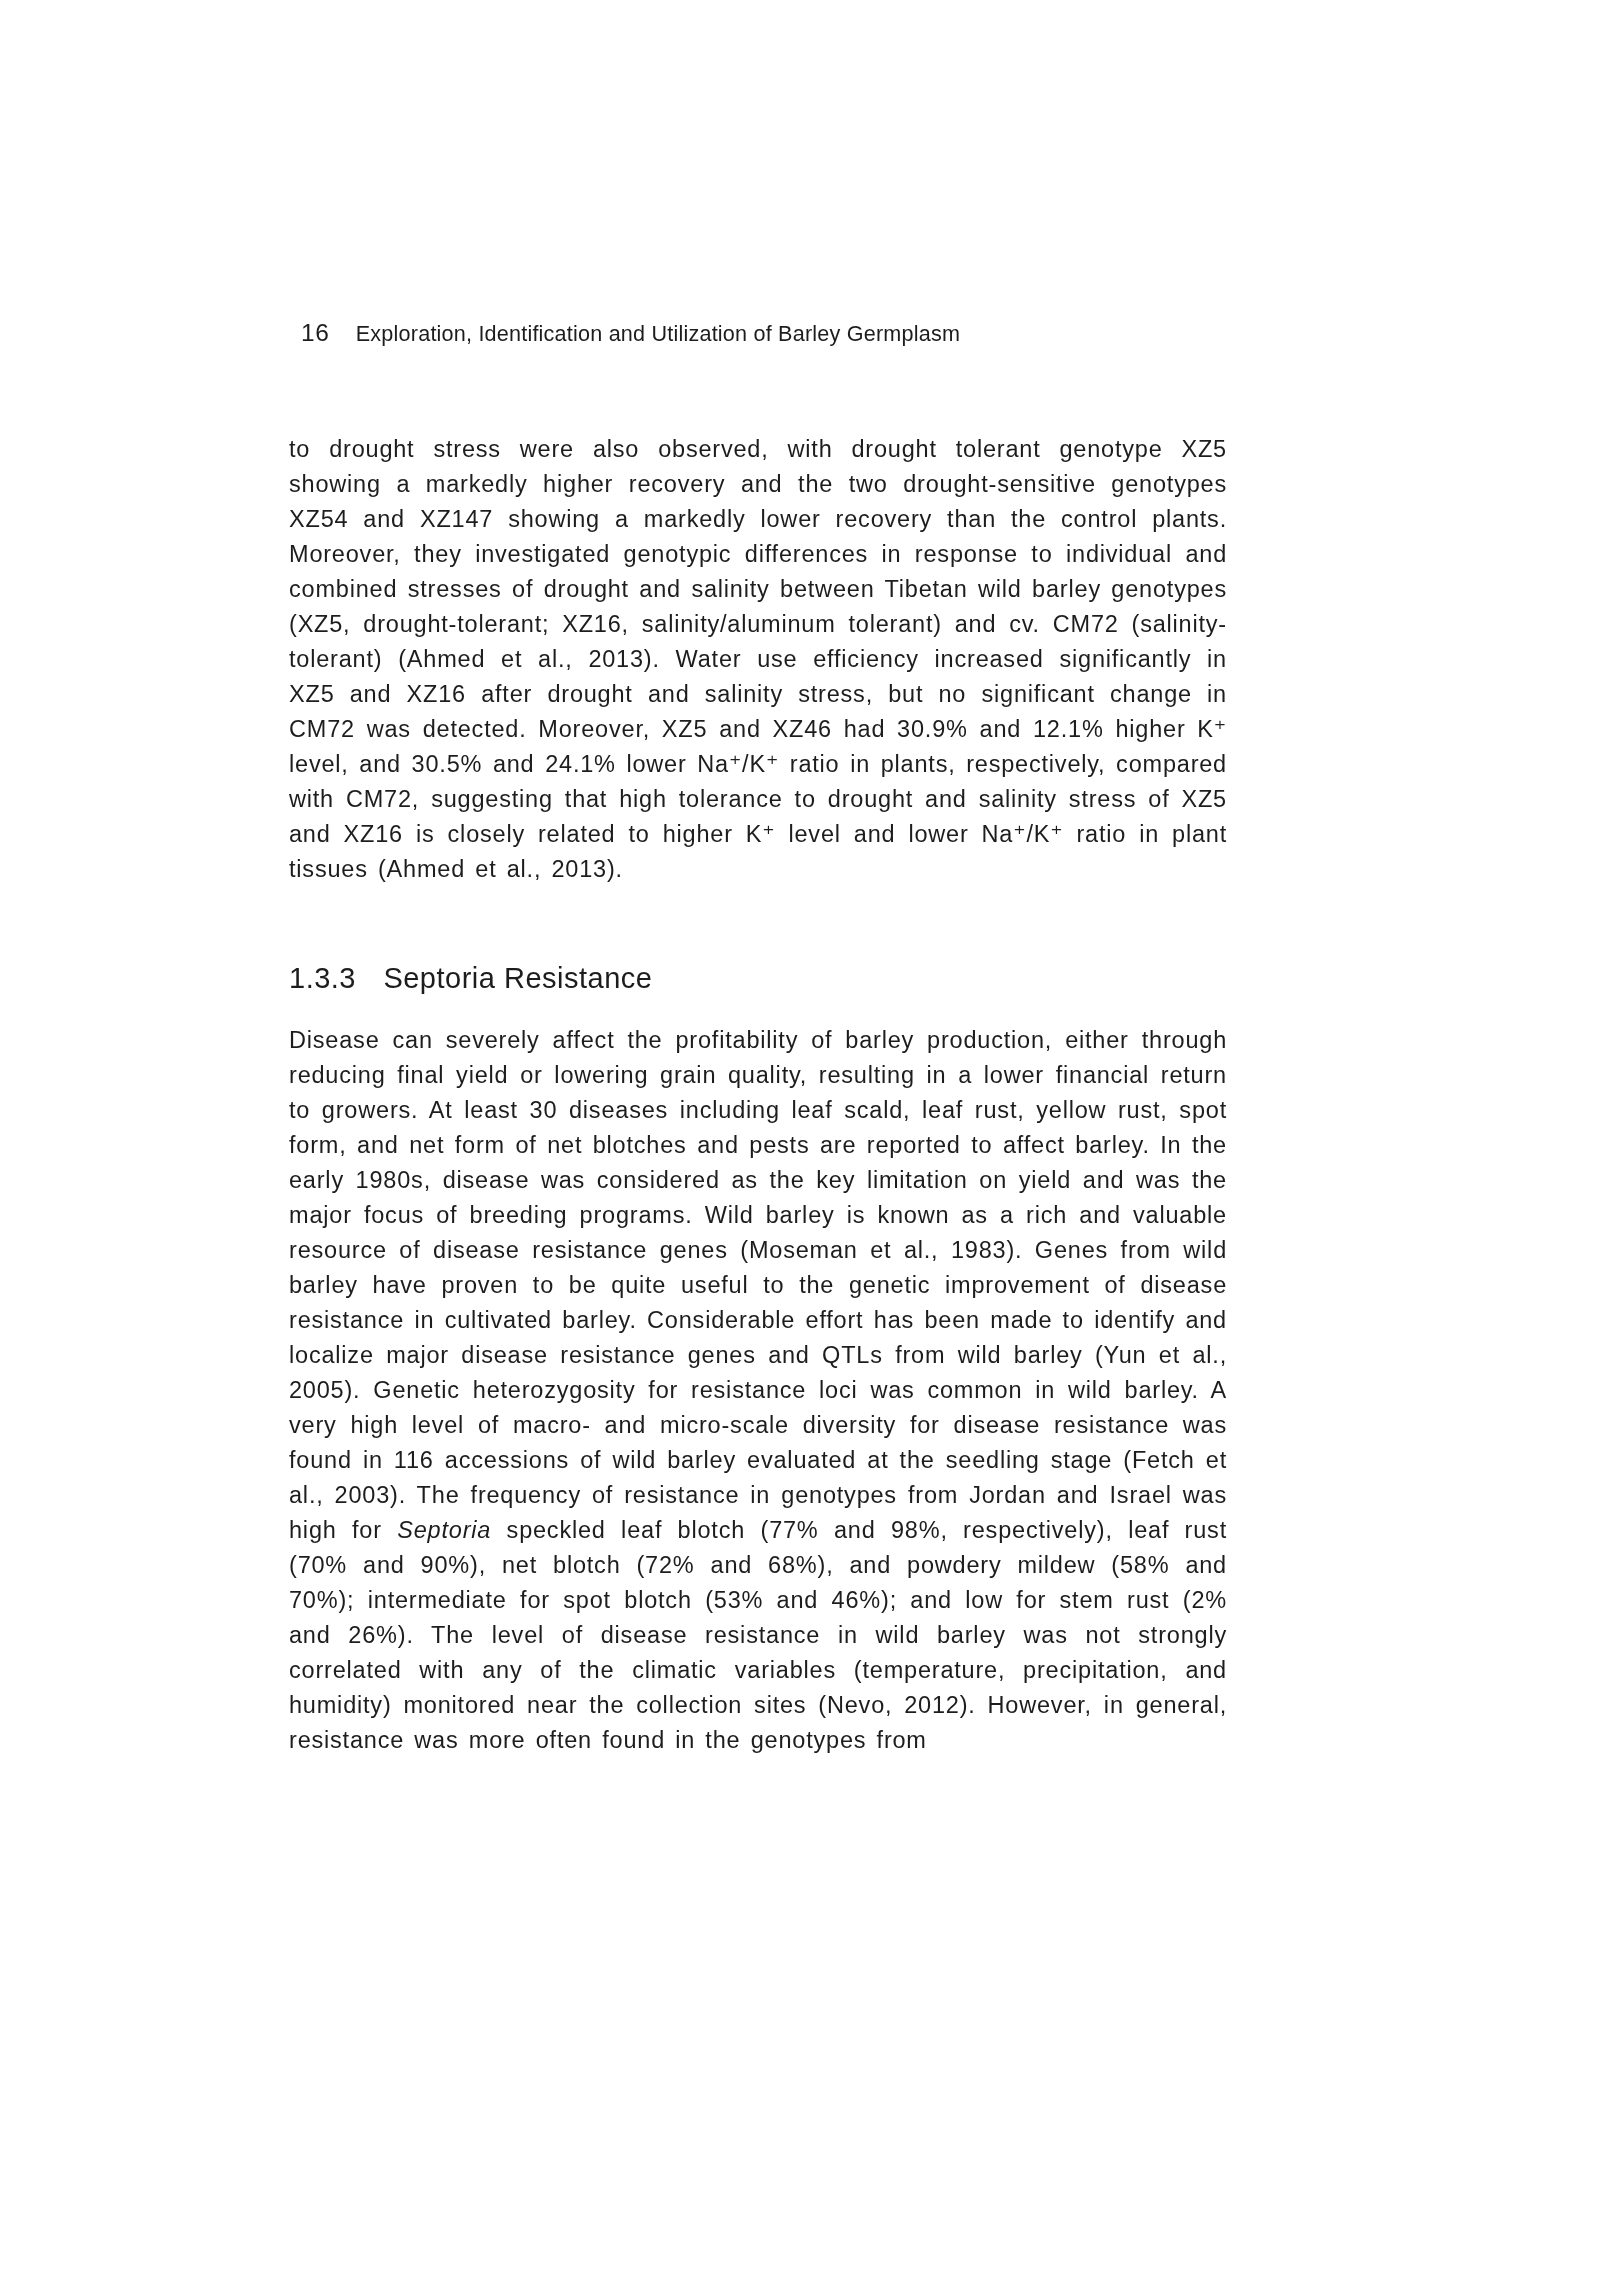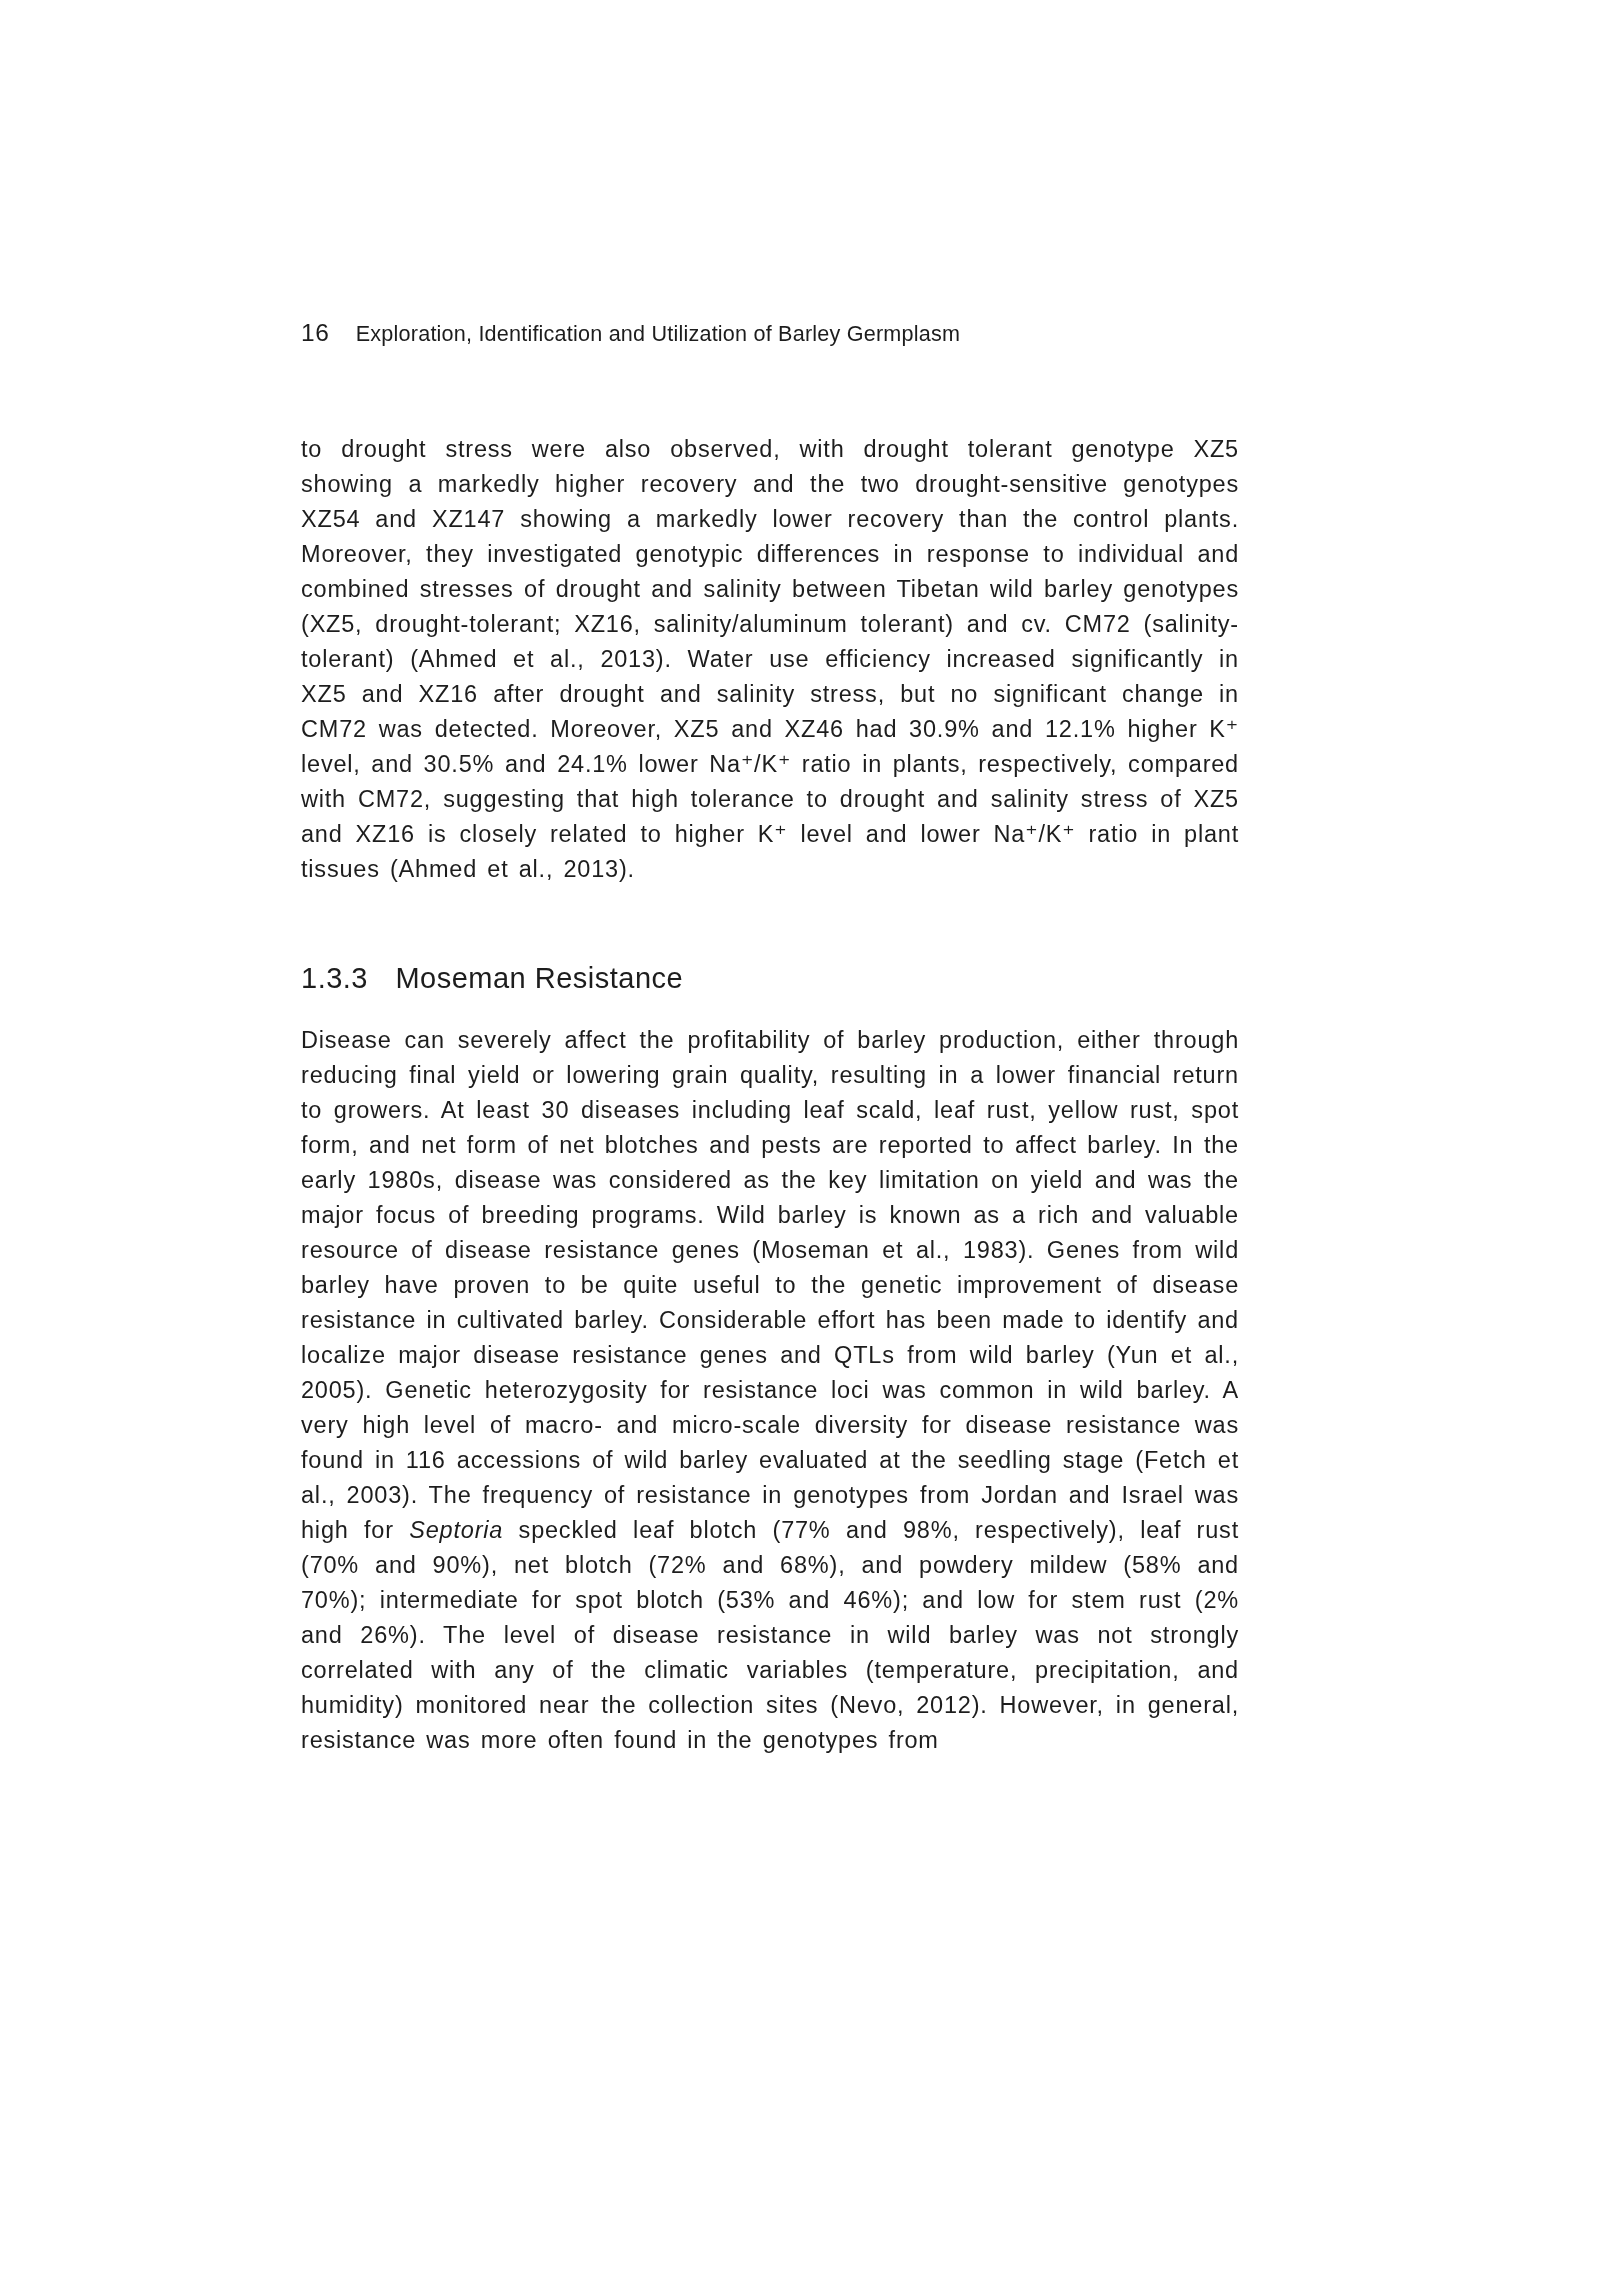--- a/index.html
+++ b/index.html
@@ -32,21 +32,21 @@
     vertical-align: baseline;
   }
   .running-title {
     display: inline-block;
     font-size: 21.6px;
     letter-spacing: 0.2px;
     vertical-align: baseline;
   }
   .content {
     position: absolute;
-    left: 301px;
+    left: 289px;
     top: 432px;
     width: 938px;
   }
   .body-para {
     margin: 0;
     font-size: 23.5px;
     line-height: 35px;
     text-align: justify;
     letter-spacing: 0.8px;
     word-spacing: 2.9px;
@@ -76,21 +76,21 @@
 
   <div class="running-head">
     <span class="page-num">16</span><span class="running-title">Exploration, Identification and Utilization of Barley Germplasm</span>
   </div>
 
   <div class="content">
 
     <p class="body-para">to drought stress were also observed, with drought tolerant genotype XZ5 showing a markedly higher recovery and the two drought-sensitive genotypes XZ54 and XZ147 showing a markedly lower recovery than the control plants. Moreover, they investigated genotypic differences in response to individual and combined stresses of drought and salinity between Tibetan wild barley genotypes (XZ5, drought-tolerant; XZ16, salinity/aluminum tolerant) and cv. CM72 (salinity-tolerant) (Ahmed et al., 2013). Water use efficiency increased significantly in XZ5 and XZ16 after drought and salinity stress, but no significant change in CM72 was detected. Moreover, XZ5 and XZ46 had 30.9% and 12.1% higher K⁺ level, and 30.5% and 24.1% lower Na⁺/K⁺ ratio in plants, respectively, compared with CM72, suggesting that high tolerance to drought and salinity stress of XZ5 and XZ16 is closely related to higher K⁺ level and lower Na⁺/K⁺ ratio in plant tissues (Ahmed et al., 2013).</p>
 
     <h2 class="section-heading">
-      <span class="section-number">1.3.3</span><span>Moseman Resistance</span>
+      <span class="section-number">1.3.3</span><span>Septoria Resistance</span>
     </h2>
 
     <p class="body-para"><span>Disease can severely affect the profitability of barley production, either through reducing final yield or lowering grain quality, resulting in a lower financial return to growers. At least 30 diseases including leaf scald, leaf rust, yellow rust, spot form, and net form of net blotches and pests are reported to affect barley. In the early 1980s, disease was considered as the key limitation on yield and was the major focus of breeding programs. Wild barley is known as a rich and valuable resource of disease resistance genes (Moseman et al., 1983). Genes from wild barley have proven to be quite useful to the genetic improvement of disease resistance in cultivated barley. Considerable effort has been made to identify and localize major disease resistance genes and QTLs from wild barley (Yun et al., 2005). Genetic heterozygosity for resistance loci was common in wild barley. A very high level of macro- and micro-scale diversity for disease resistance was found in 116 accessions of wild barley evaluated at the seedling stage (Fetch et al., 2003). The frequency of resistance in genotypes from Jordan and Israel was high for </span><span class="italic-term">Septoria</span><span> speckled leaf blotch (77% and 98%, respectively), leaf rust (70% and 90%), net blotch (72% and 68%), and powdery mildew (58% and 70%); intermediate for spot blotch (53% and 46%); and low for stem rust (2% and 26%). The level of disease resistance in wild barley was not strongly correlated with any of the climatic variables (temperature, precipitation, and humidity) monitored near the collection sites (Nevo, 2012). However, in general, resistance was more often found in the genotypes from</span></p>
 
   </div>
 
 </div>
 
 
 </body></html>

